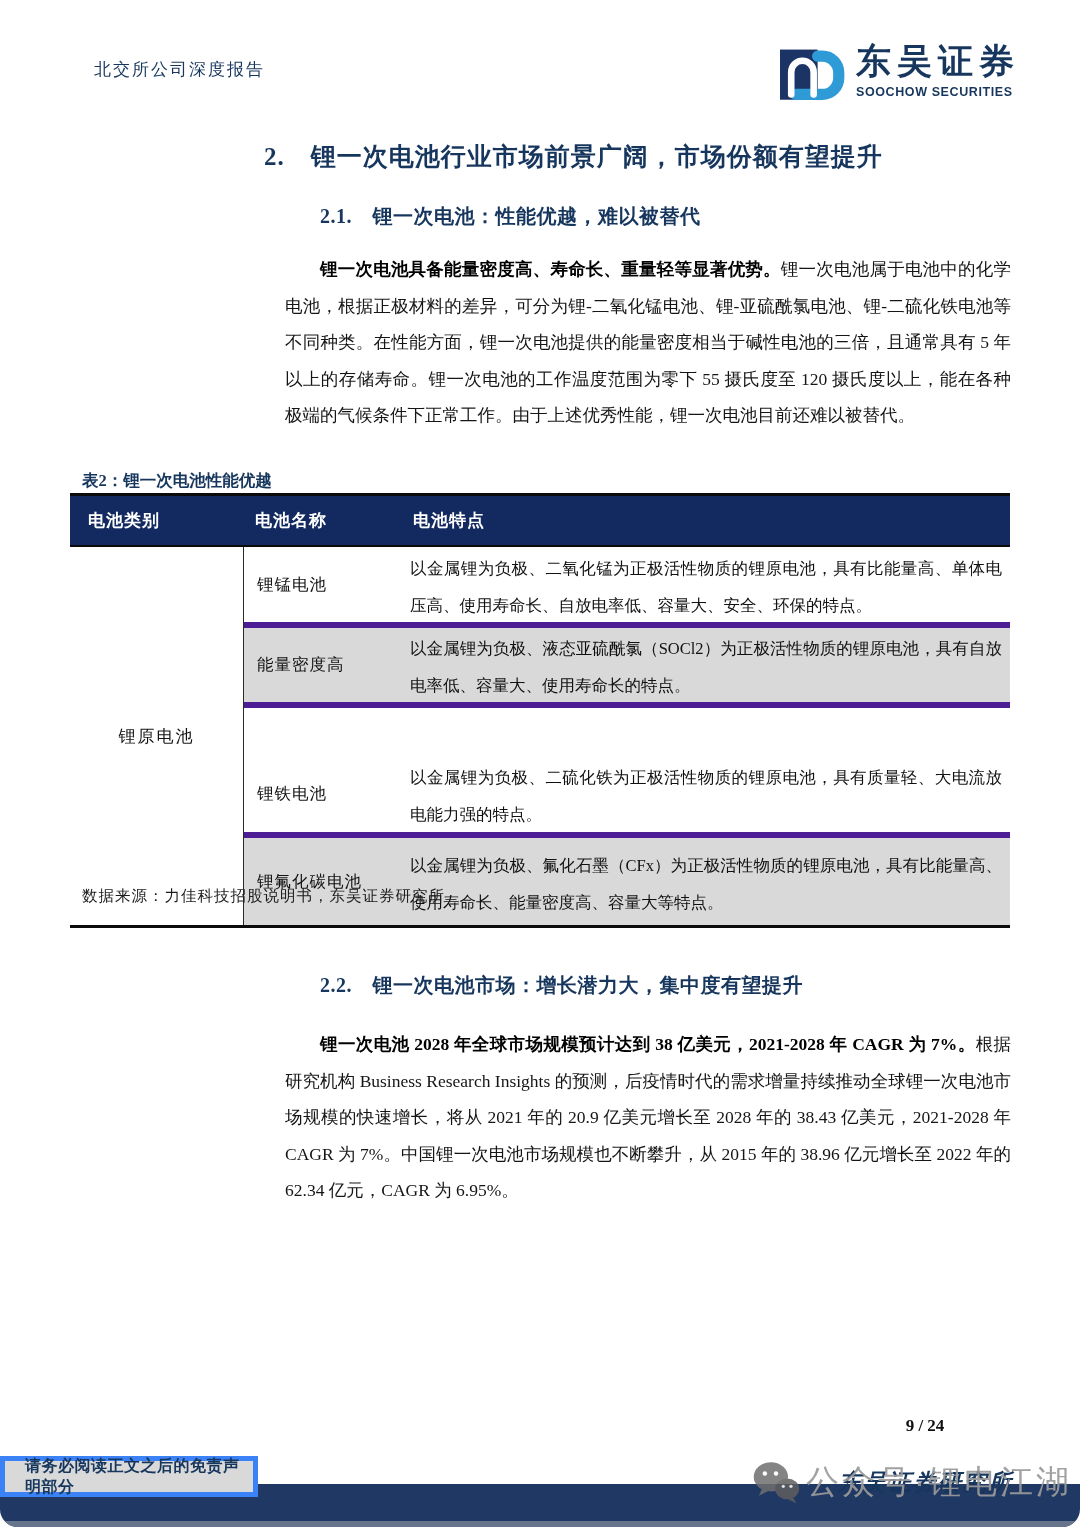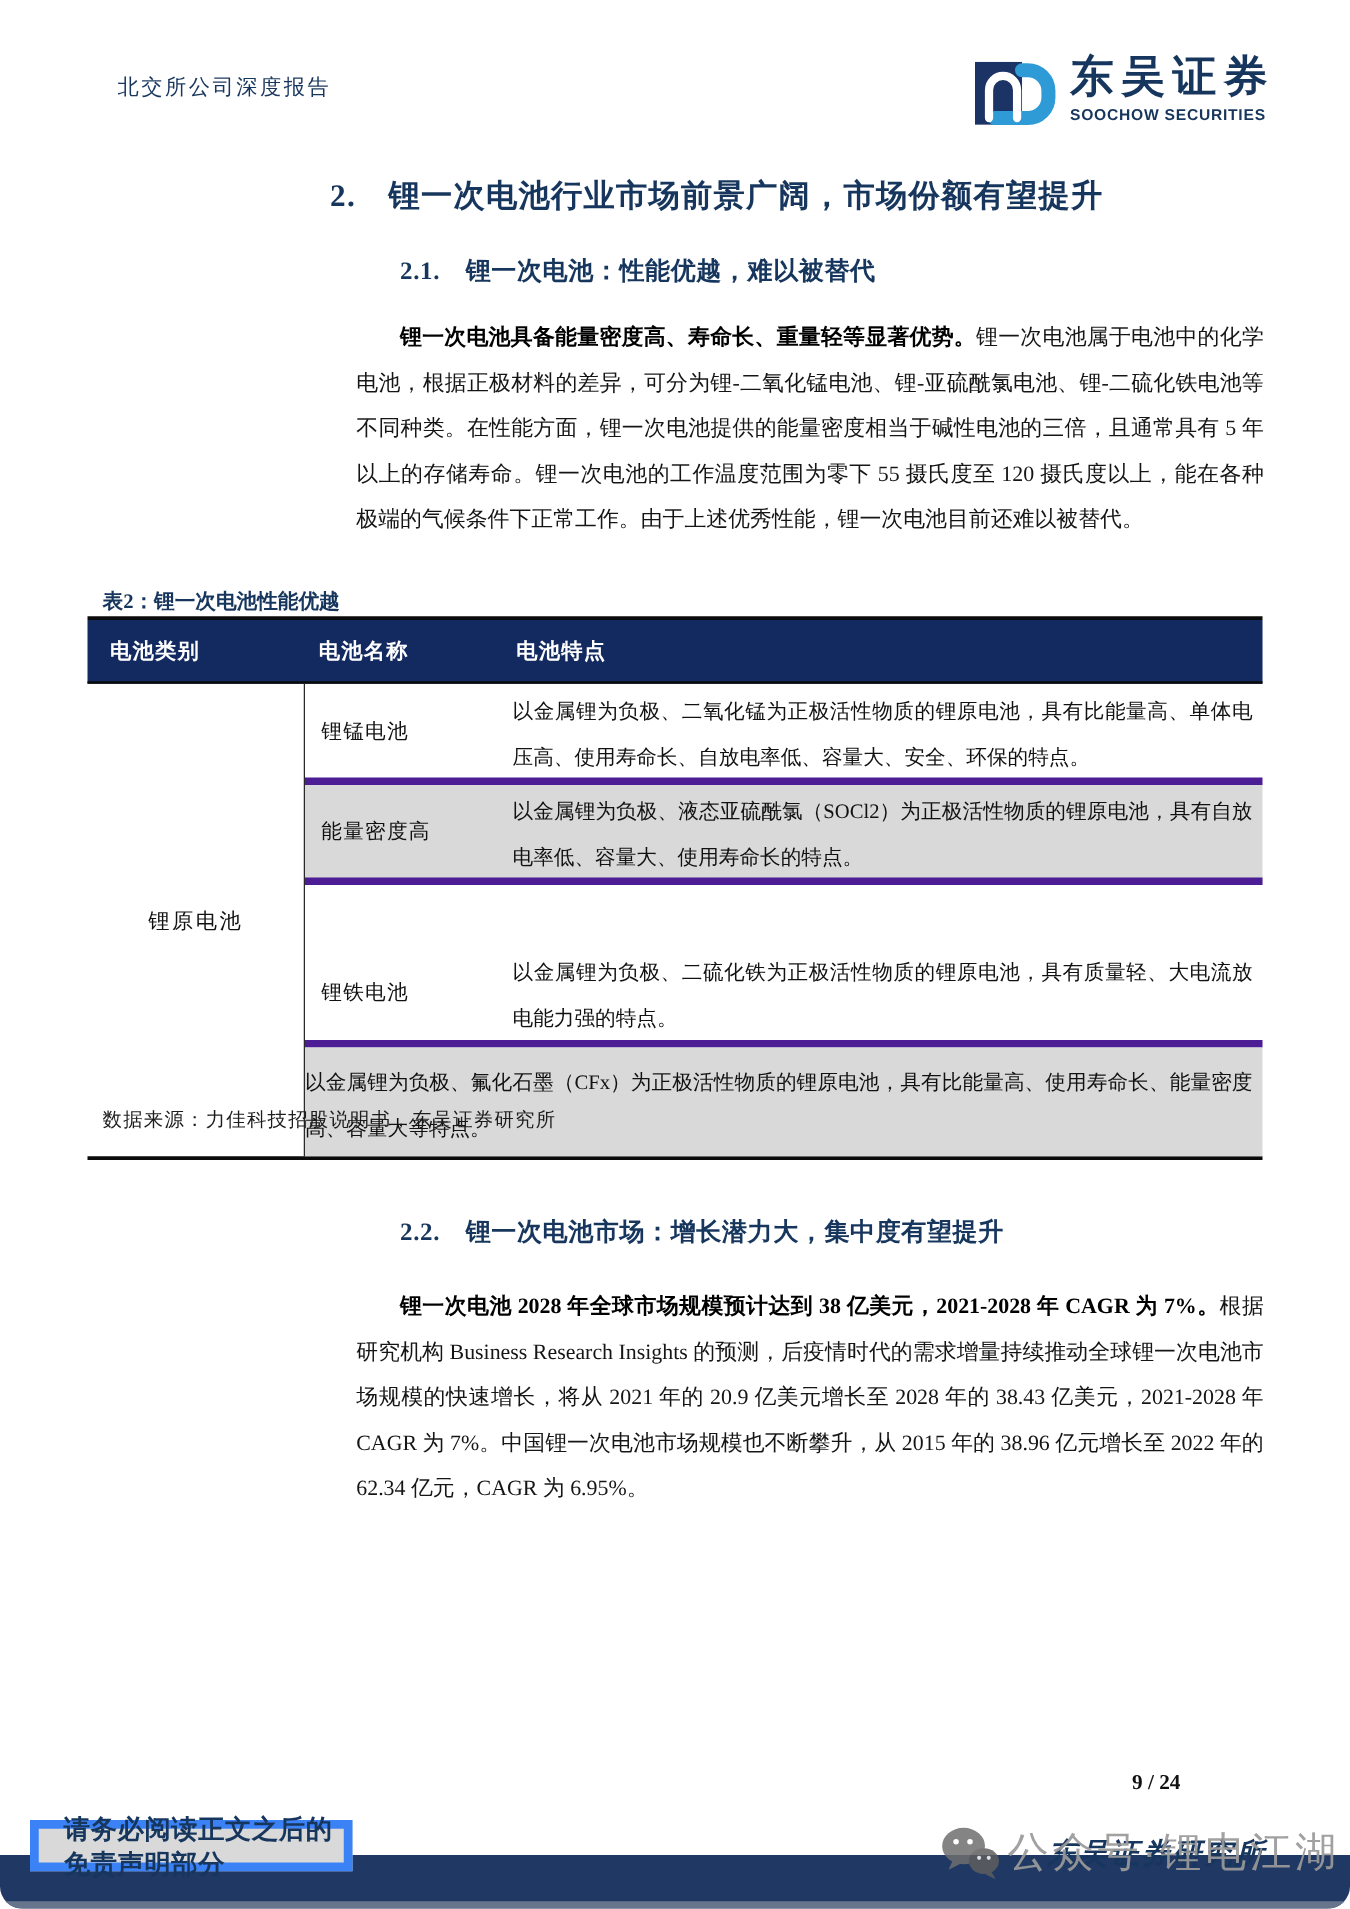--- a/index.html
+++ b/index.html
@@ -96,23 +96,23 @@
   .footer-band{
     position:absolute;left:0;top:1484px;width:1080px;height:43px;
     background:#1f3864;z-index:1;
   }
   .footer-band-edge{
     position:absolute;left:0;top:1521px;width:1080px;height:6px;
     background:#66748c;z-index:2;
   }
   .disclaimer-box{
     position:absolute;left:0;top:1456px;width:258px;height:41px;z-index:3;
-    background:#d9d9d9;border:7px solid #3b82f6;box-sizing:border-box;
+    background:#d9d9d9;border:5px solid #3b82f6;box-sizing:border-box;
     display:flex;align-items:center;padding-left:20px;
-    font-size:21px;font-weight:bold;color:#17365d;letter-spacing:0.5px;margin-left:24px;
+    font-size:16px;font-weight:bold;color:#17365d;letter-spacing:0.5px;
   }
   .watermark{
     position:absolute;left:750px;top:1458px;z-index:5;display:flex;align-items:center;
     pointer-events:none;
   }
   .wechat-icon{width:52px;height:48px;opacity:0.85;}
   .watermark-text{
     font-size:33px;color:#9a9a9a;opacity:0.92;letter-spacing:3px;margin-left:4px;
     font-family:"Liberation Sans","DejaVu Sans",sans-serif;
   }
@@ -165,20 +165,21 @@
             <span>以金属锂为负极、液态亚硫酰氯（SOCl2）为正极活性物质的锂原电池，具有自放电率低、容量大、使用寿命长的特点。</span>
           </div>
       </div>
       <div class="trow r2 sep">
         <div class="name-cell">锂铁电池</div>
         <div class="feat-cell">
             <span>以金属锂为负极、二硫化铁为正极活性物质的锂原电池，具有质量轻、大电流放电能力强的特点。</span>
           </div>
       </div>
       <div class="trow r3 shaded">
+        <div class="name-cell">锂氟化碳电池</div>
         <div class="feat-cell">
             <span>以金属锂为负极、氟化石墨（CFx）为正极活性物质的锂原电池，具有比能量高、使用寿命长、能量密度高、容量大等特点。</span>
           </div>
       </div>
     </div>
   </div>
 
   <div class="tbl-source">数据来源：力佳科技招股说明书，东吴证券研究所</div>
 
   <div class="h2 h2-2">2.2.　锂一次电池市场：增长潜力大，集中度有望提升</div>

